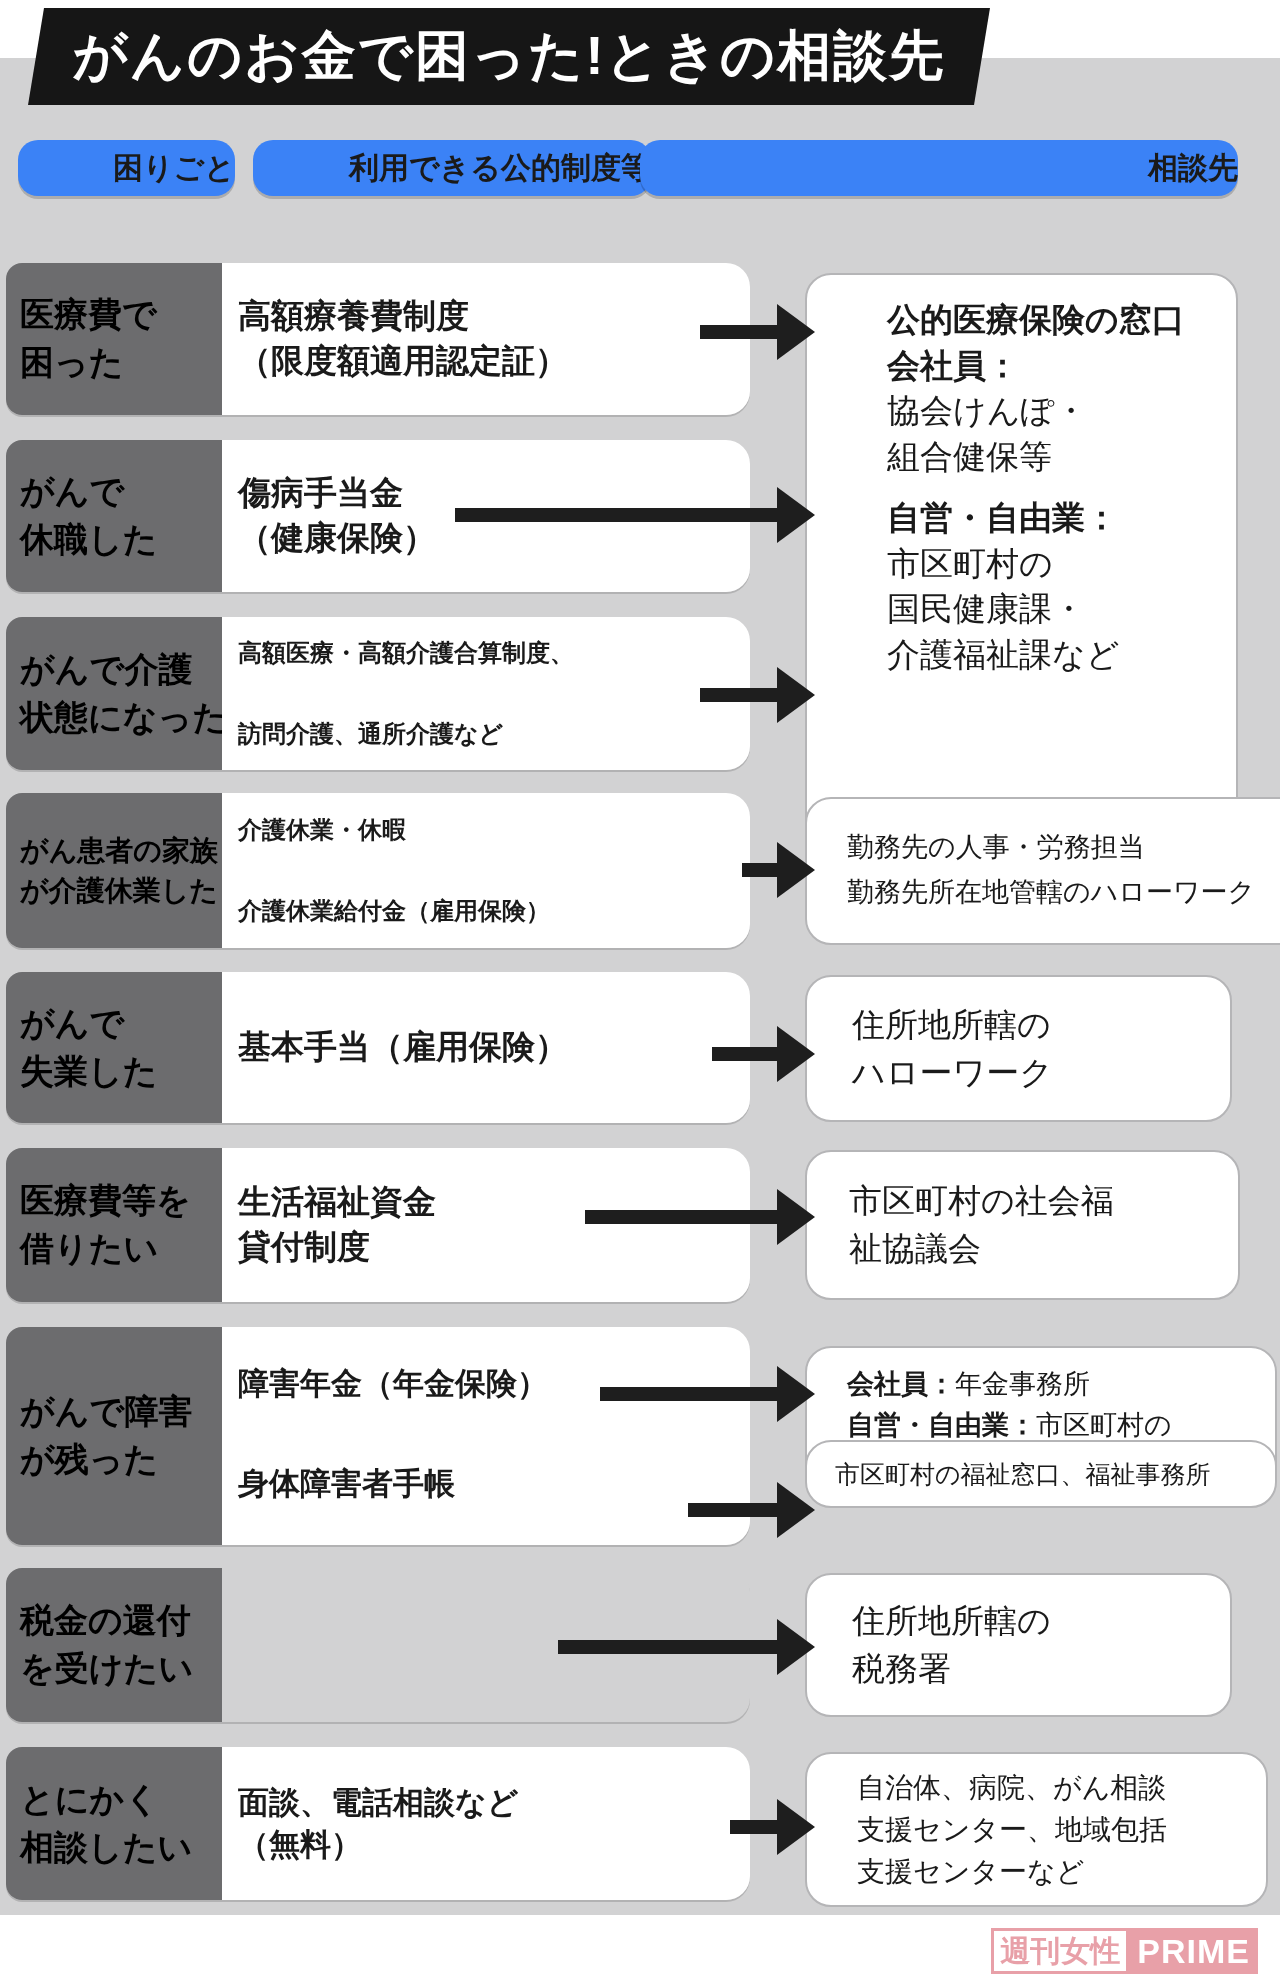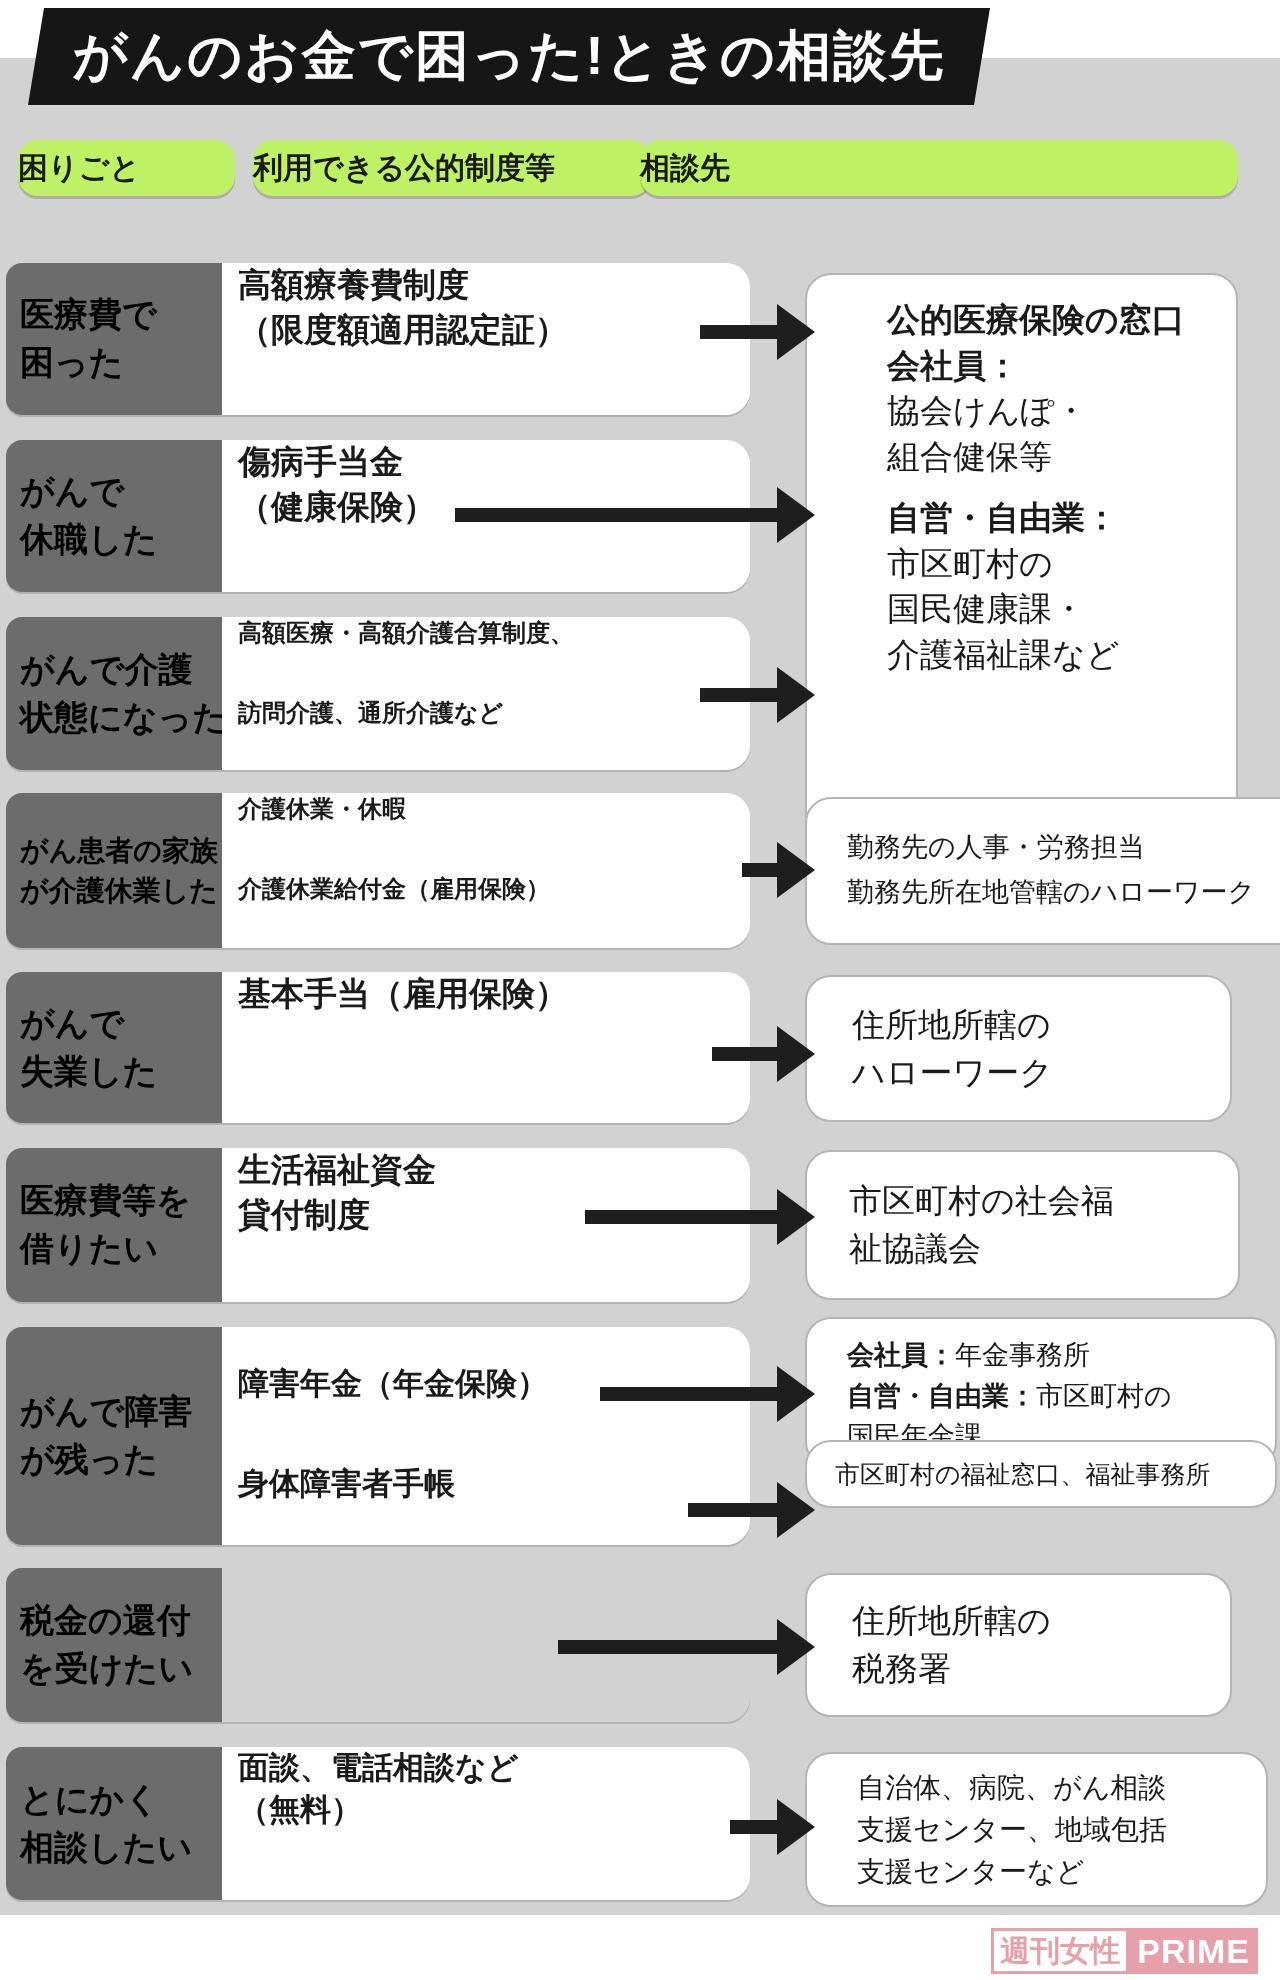--- a/index.html
+++ b/index.html
@@ -5,33 +5,33 @@
   html,body{margin:0;padding:0;}
   body{font-family:"Liberation Sans","DejaVu Sans",sans-serif;background:#ffffff;}
   .page{position:relative;width:1280px;height:1980px;background:#ffffff;overflow:hidden;}
   .bg{position:absolute;left:0;top:58px;width:1280px;height:1857px;background:#d2d2d3;}
   
   .banner{position:absolute;left:28px;top:8px;width:962px;height:97px;background:#161616;
     clip-path:polygon(16px 0,100% 0,calc(100% - 16px) 100%,0 100%);
     display:flex;align-items:center;justify-content:center;}
   .banner span{color:#ffffff;font-size:54px;font-weight:bold;letter-spacing:2px;}
   
-  .pill{position:absolute;height:56px;background:#bef264;border-radius:20px;
+  .pill{position:absolute;height:56px;background:#3b82f6;border-radius:20px;
     box-shadow:0 3px 0 rgba(0,0,0,0.18);
-    display:flex;align-items:center;justify-content:flex-start;
+    display:flex;align-items:center;justify-content:flex-end;
     font-size:30px;font-weight:bold;color:#1a1a1a;}
   
   .row{position:absolute;left:6px;width:744px;display:flex;
     border-radius:16px 24px 24px 16px;overflow:hidden;
     box-shadow:0 2px 0 rgba(0,0,0,0.15);}
   .cell-dark{width:216px;background:#6c6c6e;color:#000000;font-weight:bold;
     display:flex;flex-direction:column;justify-content:center;
     padding-left:14px;box-sizing:border-box;font-size:34px;line-height:1.4;}
   .cell-white{flex:1;background:#ffffff;color:#1a1a1a;font-weight:bold;
-    display:flex;flex-direction:column;justify-content:flex-start;
+    display:flex;flex-direction:column;justify-content:center;
     padding-left:16px;box-sizing:border-box;font-size:33px;line-height:1.35;}
   .fs28{font-size:28px;} .fs29{font-size:24px;gap:48px;} .fs31{font-size:31px;}
   
   .cell-white.split{justify-content:space-between;padding-top:36px;padding-bottom:40px;}
   
   .cbox{position:absolute;background:#ffffff;border:2px solid #b5b5b7;border-radius:26px;
     box-sizing:border-box;color:#1a1a1a;}
   .cbox .in{padding-top:22px;}
   .b{font-weight:bold;}
   .gap-top{margin-top:16px;}
@@ -190,21 +190,21 @@
     </div>
   </div>
 
   <div class="cbox" style="left:805px;top:1150px;width:435px;height:150px;">
     <div class="in" style="padding-left:42px;padding-top:25px;font-size:33px;line-height:1.45;">
       <div class="line">市区町村の社会福</div>
       <div class="line">祉協議会</div>
     </div>
   </div>
 
-  <div class="cbox" style="left:805px;top:1317px;width:472px;height:151px;">
+  <div class="cbox" style="left:805px;top:1346px;width:472px;height:151px;">
     <div class="in" style="padding-left:40px;padding-top:16px;font-size:27px;line-height:1.5;">
       <div class="line"><span class="b">会社員：</span><span>年金事務所</span></div>
       <div class="line"><span class="b">自営・自由業：</span><span>市区町村の</span></div>
       <div class="line">国民年金課</div>
     </div>
   </div>
 
   <div class="cbox" style="left:805px;top:1440px;width:472px;height:68px;display:flex;align-items:center;">
     <div style="padding-left:28px;font-size:25px;" class="line">市区町村の福祉窓口、福祉事務所</div>
   </div>

